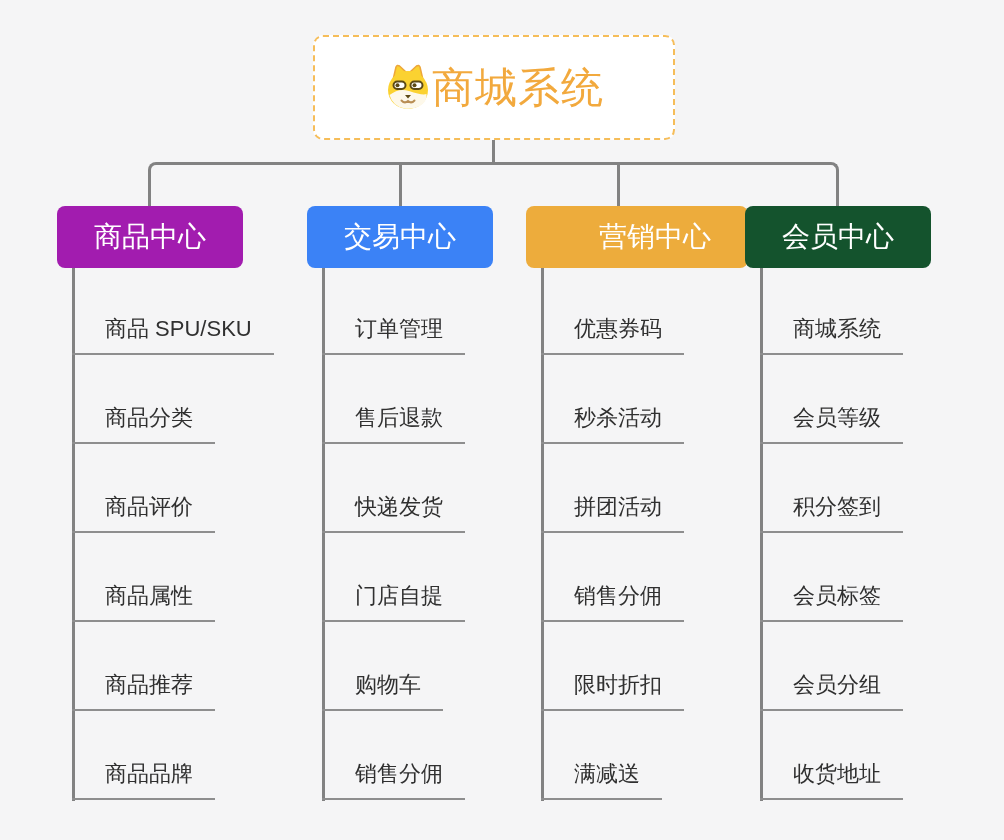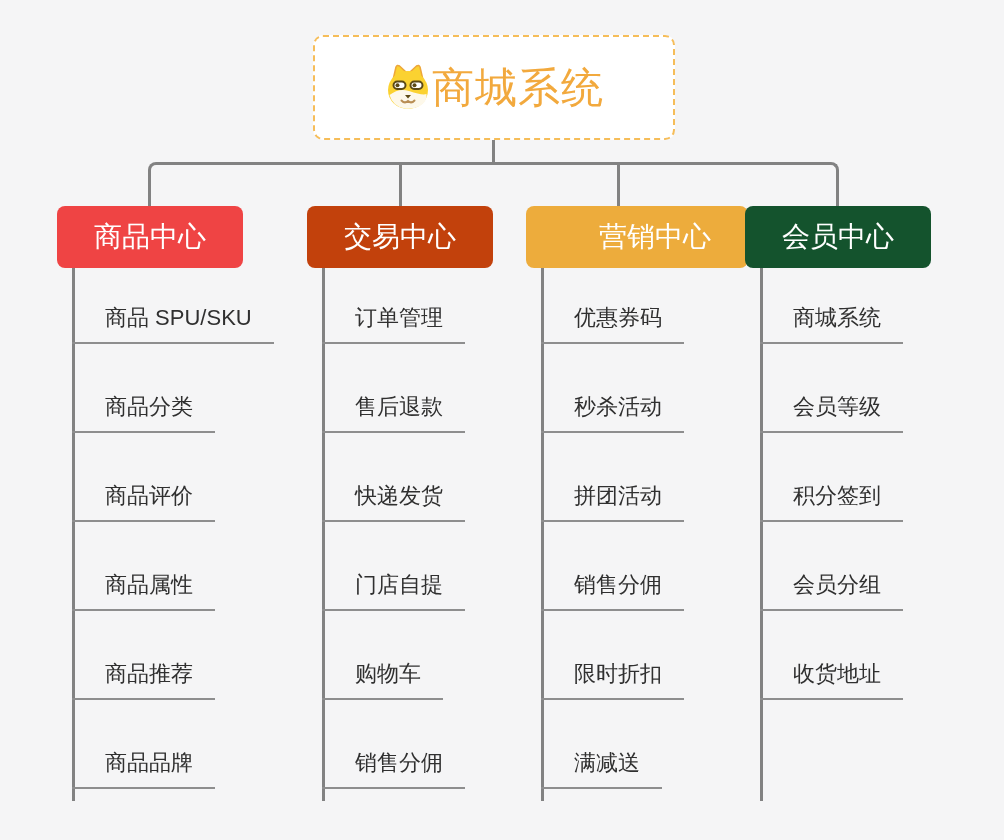--- a/index.html
+++ b/index.html
@@ -37,21 +37,21 @@
     position:absolute;top:206px;width:186px;height:62px;border-radius:8px;
     display:flex;align-items:center;justify-content:center;cursor:pointer;
   }
   .branch-box span{color:#ffffff;font-size:28px;white-space:nowrap;}
   .c0{left:57px;} .c1{left:307px;} .c2{left:526px;} .c3{left:745px;}
 
   
   .trunk{position:absolute;top:268px;width:3px;height:533px;background:#828282;}
   .t0{left:72px;} .t1{left:322px;} .t2{left:541px;} .t3{left:760px;}
 
-  .leaves{position:absolute;top:257px;width:260px;text-align:right;}
+  .leaves{position:absolute;top:268px;width:260px;text-align:right;}
   .l0{left:72px;} .l1{left:322px;} .l2{left:541px;} .l3{left:760px;}
 
   .leaf{
     width:fit-content;white-space:nowrap;
     margin-top:48px;padding:0 22px 9px 33px;
     border-bottom:2px solid #8e8e8e;
     font-size:22px;line-height:30px;color:#303030;
     cursor:pointer;
   }
   .leaf:first-child{margin-top:46px;}
@@ -77,24 +77,24 @@
         <rect x="26.5" y="17.5" width="12" height="7.5" rx="3.7" fill="#ffffff" stroke="#5d4a16" stroke-width="2"></rect>
         <circle cx="13.5" cy="21.3" r="2" fill="#5d4a16"></circle>
         <circle cx="30.5" cy="21.3" r="2" fill="#5d4a16"></circle>
         <path d="M21 31 h6 l-3 3.4 Z" fill="#5d4a16"></path>
         <path d="M17.5 36.5 q3.2 3.5 6.5 0.5 q3.3 3 6.5 -0.5" stroke="#b98e54" stroke-width="2" fill="none" stroke-linecap="round"></path>
       </svg>
     </span>
     <span class="root-title">商城系统</span>
   </div>
 
-  <div class="branch-box c0" style="background: #ef4444;">
+  <div class="branch-box c0" style="background: #a21caf;">
     <span>商品中心</span>
   </div>
-  <div class="branch-box c1" style="background: #c2410c;">
+  <div class="branch-box c1" style="background: #3b82f6;">
     <span>交易中心</span>
   </div>
   <div class="branch-box c2" style="background: rgb(237, 172, 60); padding-left: 36px;">
     <span>营销中心</span>
   </div>
   <div class="branch-box c3" style="background: #14532d;">
     <span>会员中心</span>
   </div>
 
   <div class="trunk t0"></div>
@@ -126,17 +126,18 @@
     <div class="leaf">拼团活动</div>
     <div class="leaf">销售分佣</div>
     <div class="leaf">限时折扣</div>
     <div class="leaf">满减送</div>
   </div>
 
   <div class="leaves l3">
     <div class="leaf">商城系统</div>
     <div class="leaf">会员等级</div>
     <div class="leaf">积分签到</div>
+    <div class="leaf">会员标签</div>
     <div class="leaf">会员分组</div>
     <div class="leaf">收货地址</div>
   </div>
 
 </div>
 
 </body></html>

